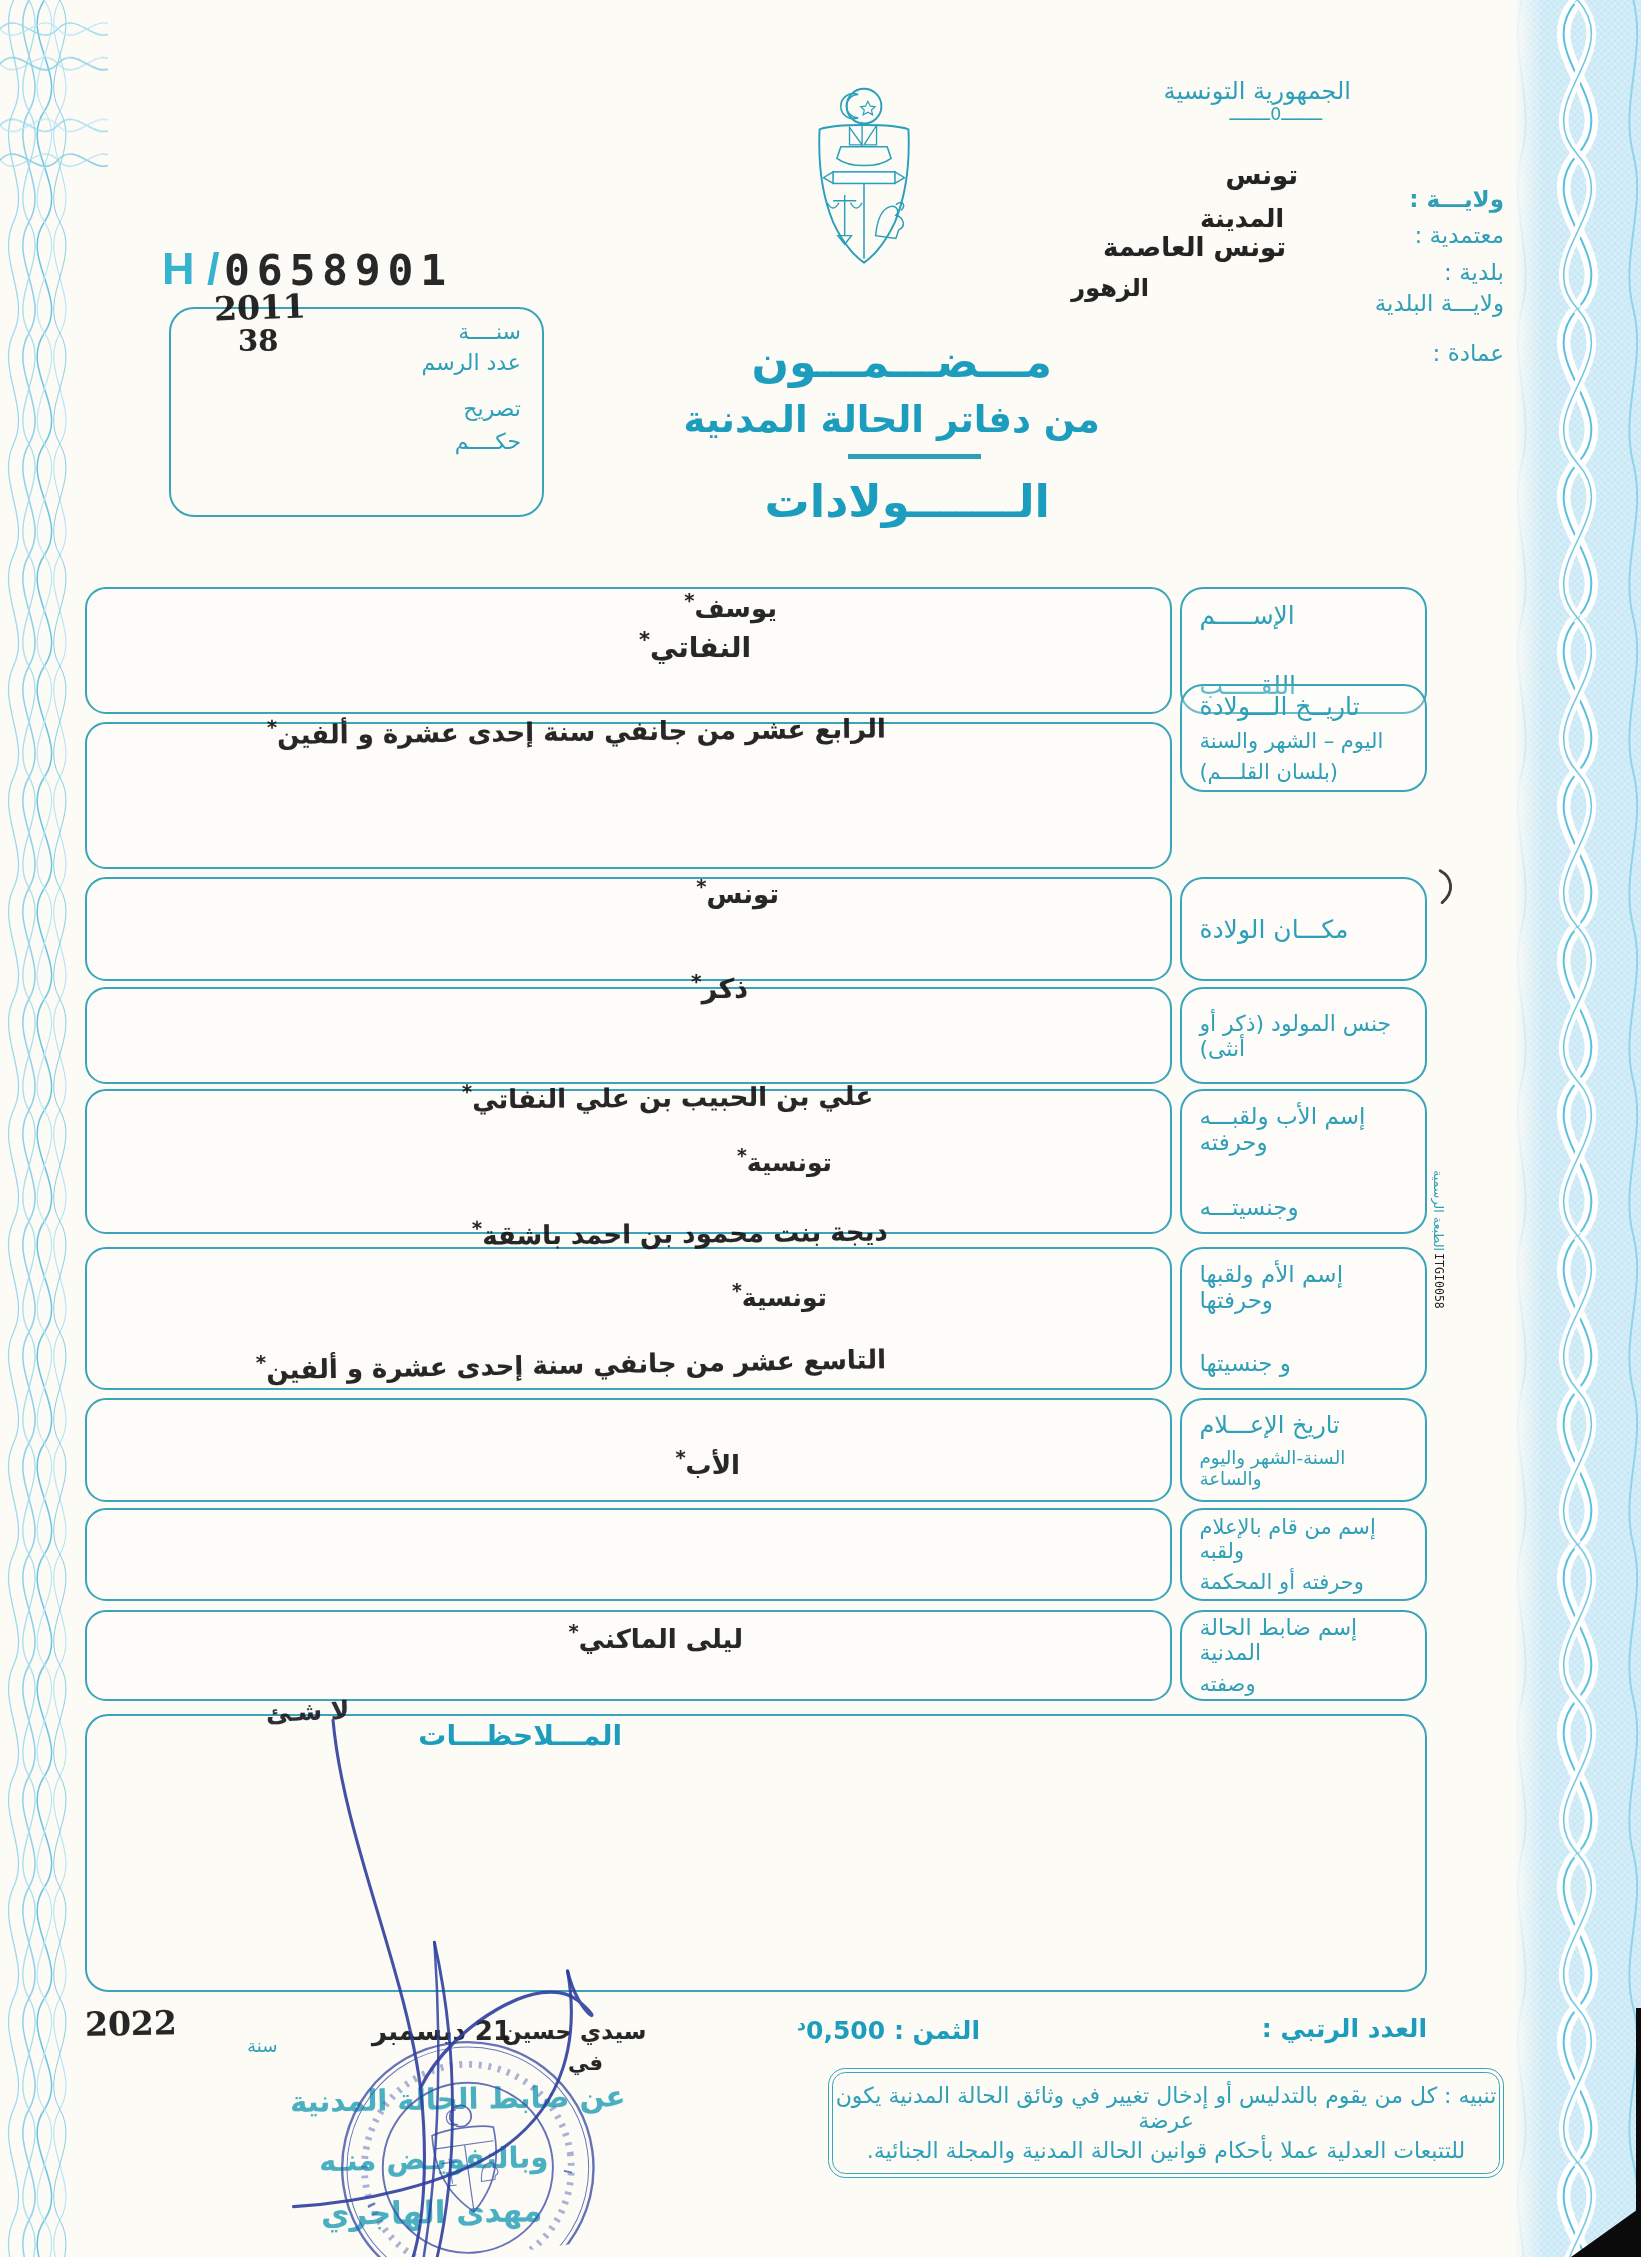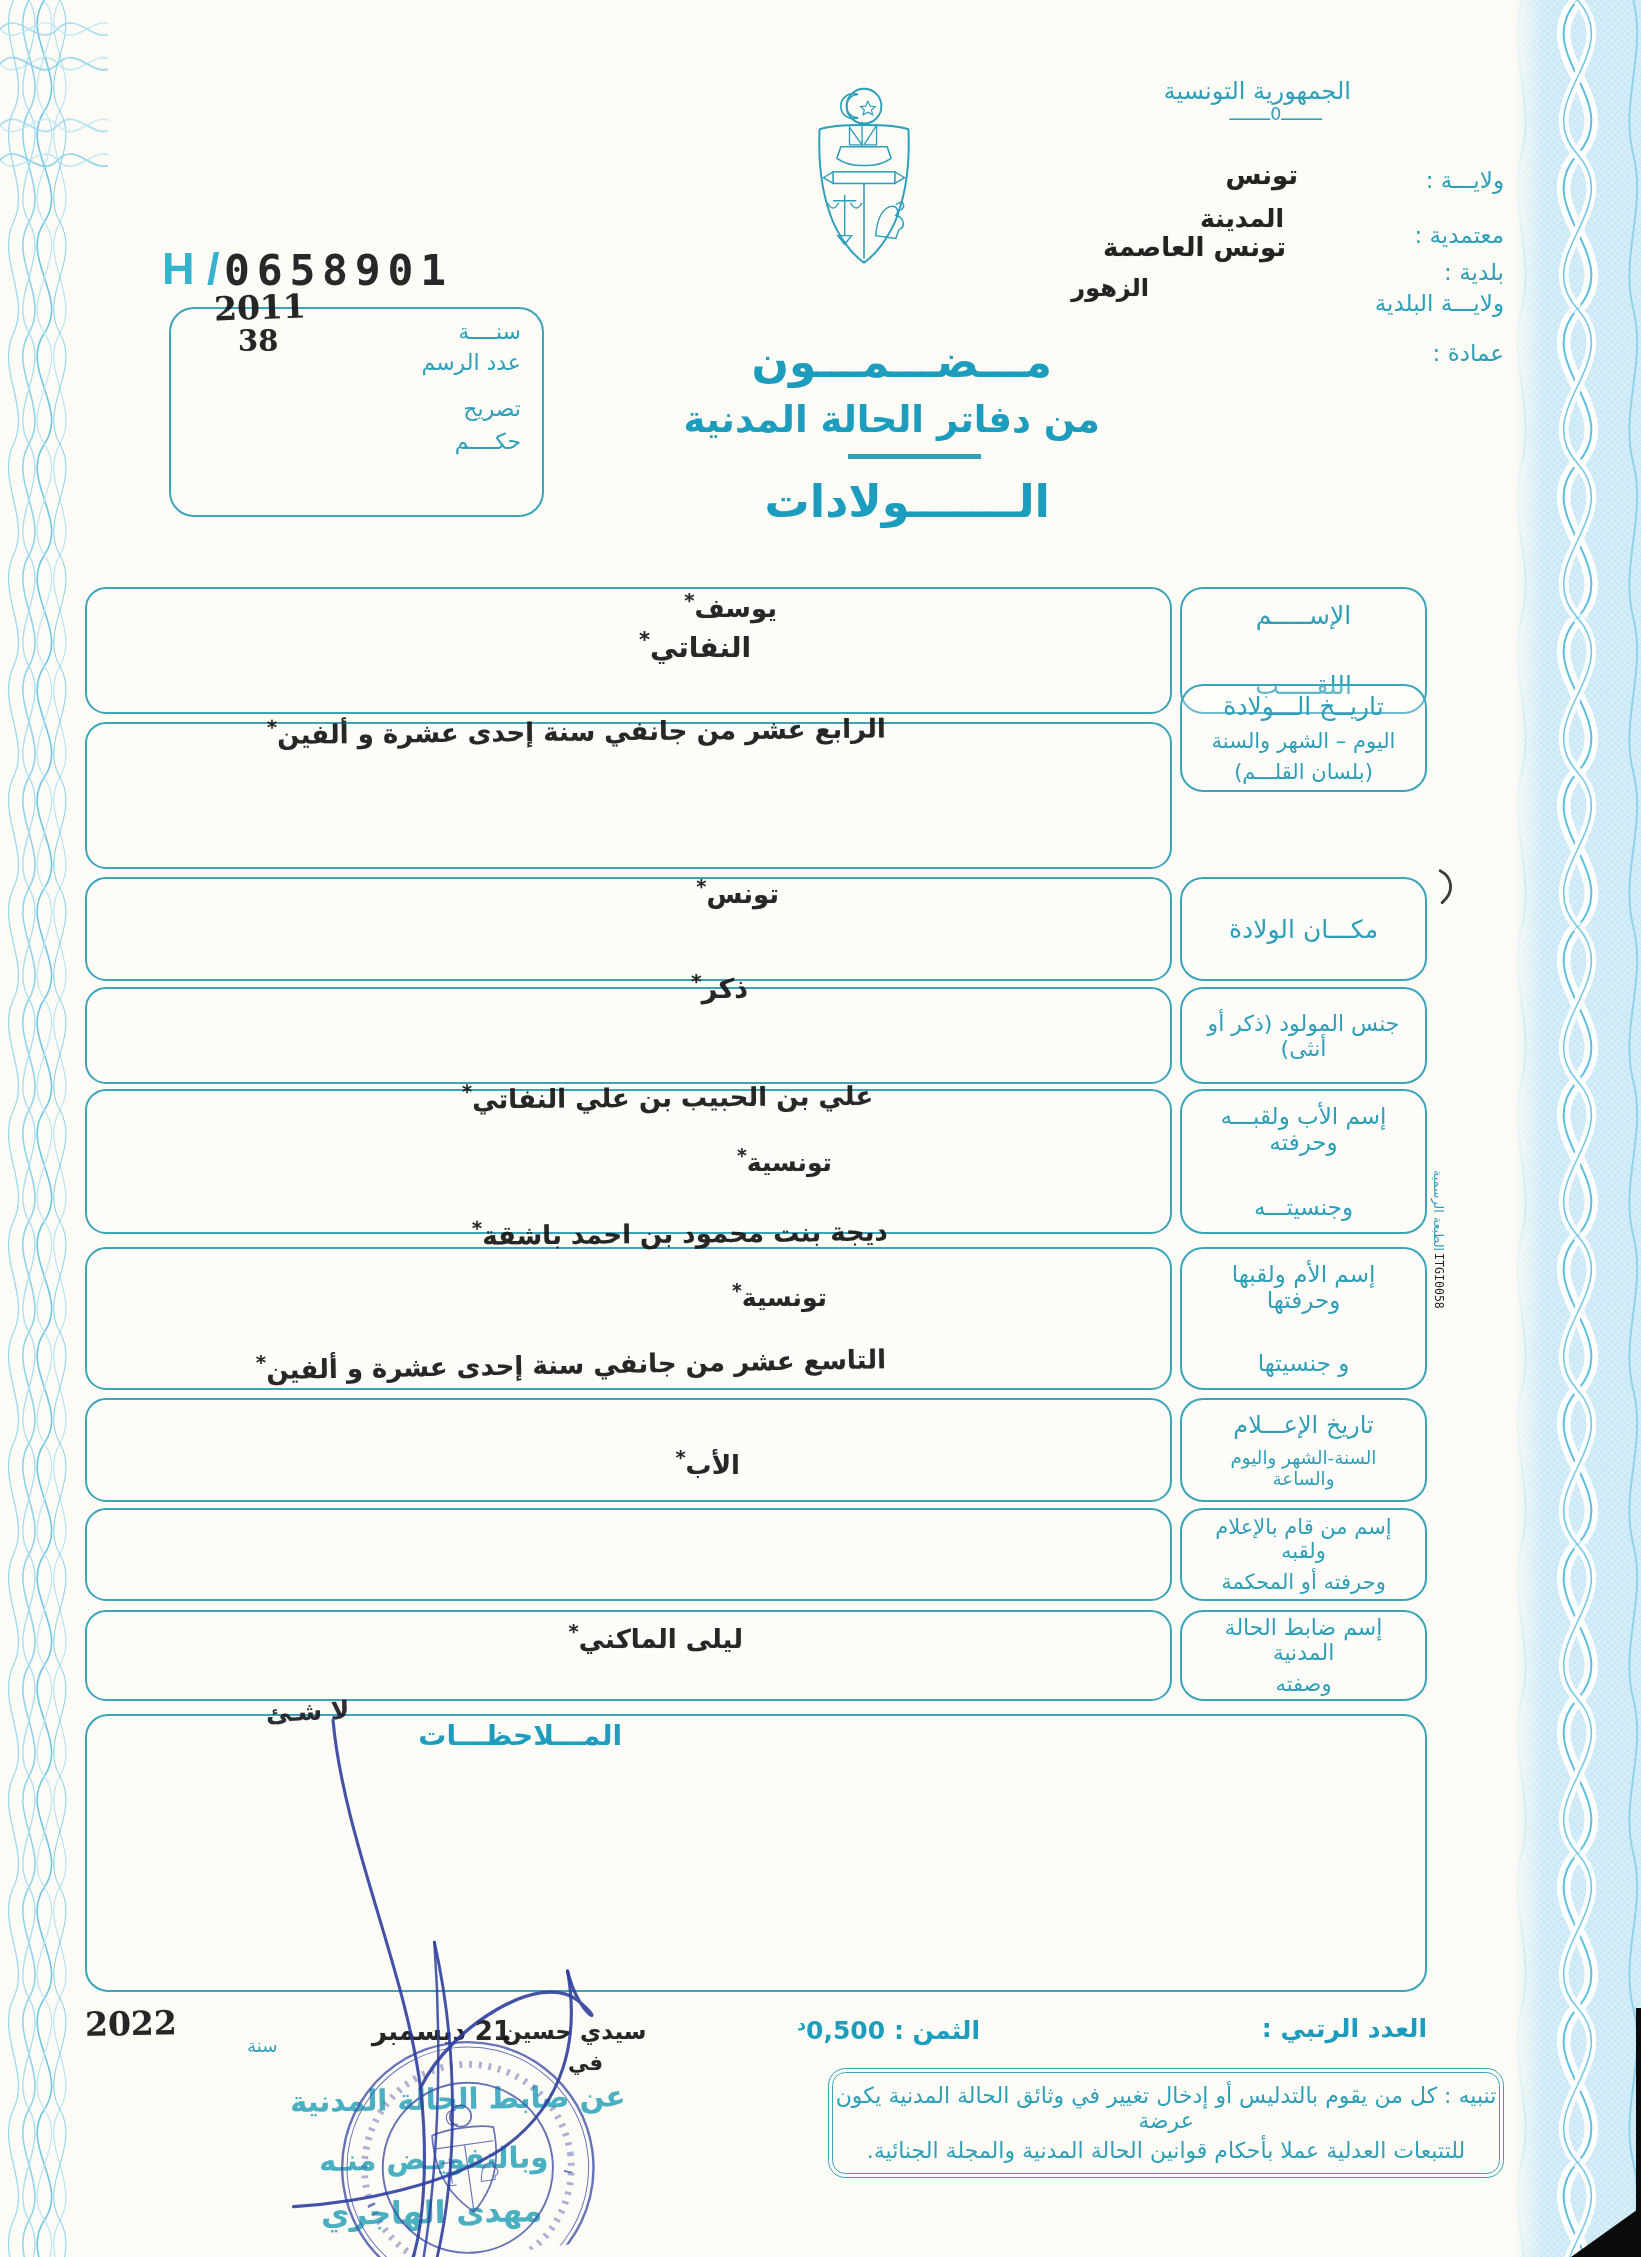--- a/index.html
+++ b/index.html
@@ -6,21 +6,21 @@
   .page{position:relative;width:1641px;height:2257px;margin:0 auto;background:#fcfbf6;overflow:hidden;
         font-family:"DejaVu Sans",sans-serif;}
   .abs{position:absolute;}
   .ar{direction:rtl;unicode-bidi:isolate;text-align:right;white-space:nowrap;}
   
   .band{position:absolute;z-index:1;}
   .vbox{position:absolute;left:85px;width:1087px;border:2.4px solid #3aa4bb;border-radius:21px;
         box-sizing:border-box;background:rgba(255,255,255,.25);z-index:5;}
   .lbox{position:absolute;left:1180px;width:247px;border:2.4px solid #3aa4bb;border-radius:23px;
         box-sizing:border-box;display:flex;flex-direction:column;padding:11.6px 17.4px;
-        color:#2f9fb8;direction:rtl;text-align:center;z-index:5;background:rgba(255,255,255,.25);}
+        color:#2f9fb8;direction:rtl;text-align:left;z-index:5;background:rgba(255,255,255,.25);}
   .between{justify-content:space-between;}
   .mid{justify-content:center;gap:7.7px;}
   .hl{position:absolute;color:#2f9fb8;font-size:23px;direction:rtl;white-space:nowrap;z-index:6;}
   .hv{position:absolute;color:#131313;font-weight:bold;direction:rtl;white-space:nowrap;z-index:13;
       opacity:.93;text-shadow:0 0 1px rgba(10,10,10,.35);}
   .stamp{position:absolute;color:#151515;font-weight:bold;direction:rtl;white-space:nowrap;z-index:13;
       opacity:.92;text-shadow:0 0 1px rgba(10,10,10,.3);}
   .ast{font-size:.75em;vertical-align:super;}
   .pen{color:#1c1c26;}
   .tealstamp{position:absolute;color:#2aa2b8;font-weight:bold;direction:rtl;white-space:nowrap;
@@ -114,21 +114,21 @@
     <path d="M14,48 C30,42 90,42 106,48 C108,92 102,120 92,144 C80,170 66,182 60,186 C54,182 40,170 28,144 C18,120 12,92 14,48 Z"></path>
     <path d="M36,66 L84,66 L88,78 C75,88 45,88 32,78 Z" stroke-width="1.6"></path>
     <path d="M58,40 V66 M45,46 L45,64 L58,64 Z M73,44 L73,64 L60,64 Z" stroke-width="1.4"></path>
     <rect x="28" y="92" width="64" height="12" fill="#ffffff" stroke-width="1.6"></rect>
     <path d="M28,92 l-10,6 10,6 M92,92 l10,6 -10,6" stroke-width="1.4"></path>
     <path d="M60,104 V182" stroke-width="1.6"></path>
     <path d="M40,116 V158 M28,122 H52 M22,124 q6,11 12,0 M46,124 q6,11 12,0 M33,158 h14 l-7,9 z" stroke-width="1.5"></path>
     <path d="M72,158 c2,-20 8,-28 15,-30 c7,-2 10,5 6,9 c8,2 11,12 3,15 l-3,9 z M93,126 c7,-6 11,1 5,6" stroke-width="1.5"></path>
   </svg>
 
-  <div class="hl" style="right:137px;top:167px;">ولايـــة :</div>
+  <div class="hl" style="right:137px;top:186px;font-weight:bold;">ولايـــة :</div>
   <div class="hv ar" style="right:343px;top:160px;font-size:26px;">تونس</div>
   <div class="hl" style="right:137px;top:222px;">معتمدية :</div>
   <div class="hv ar" style="right:357px;top:204px;font-size:25px;">المدينة</div>
   <div class="hl" style="right:137px;top:259px;">بلدية :</div>
   <div class="hv ar" style="right:355px;top:232px;font-size:26px;">تونس العاصمة</div>
   <div class="hl" style="right:137px;top:290px;">ولايـــة البلدية</div>
   <div class="hv ar" style="right:492px;top:274px;font-size:24px;">الزهور</div>
   <div class="hl" style="right:137px;top:340px;">عمادة :</div>
 
   <div class="title" style="right:589px;top:336px;font-size:44px;letter-spacing:1.9px;">مـــضـــمـــون</div>

